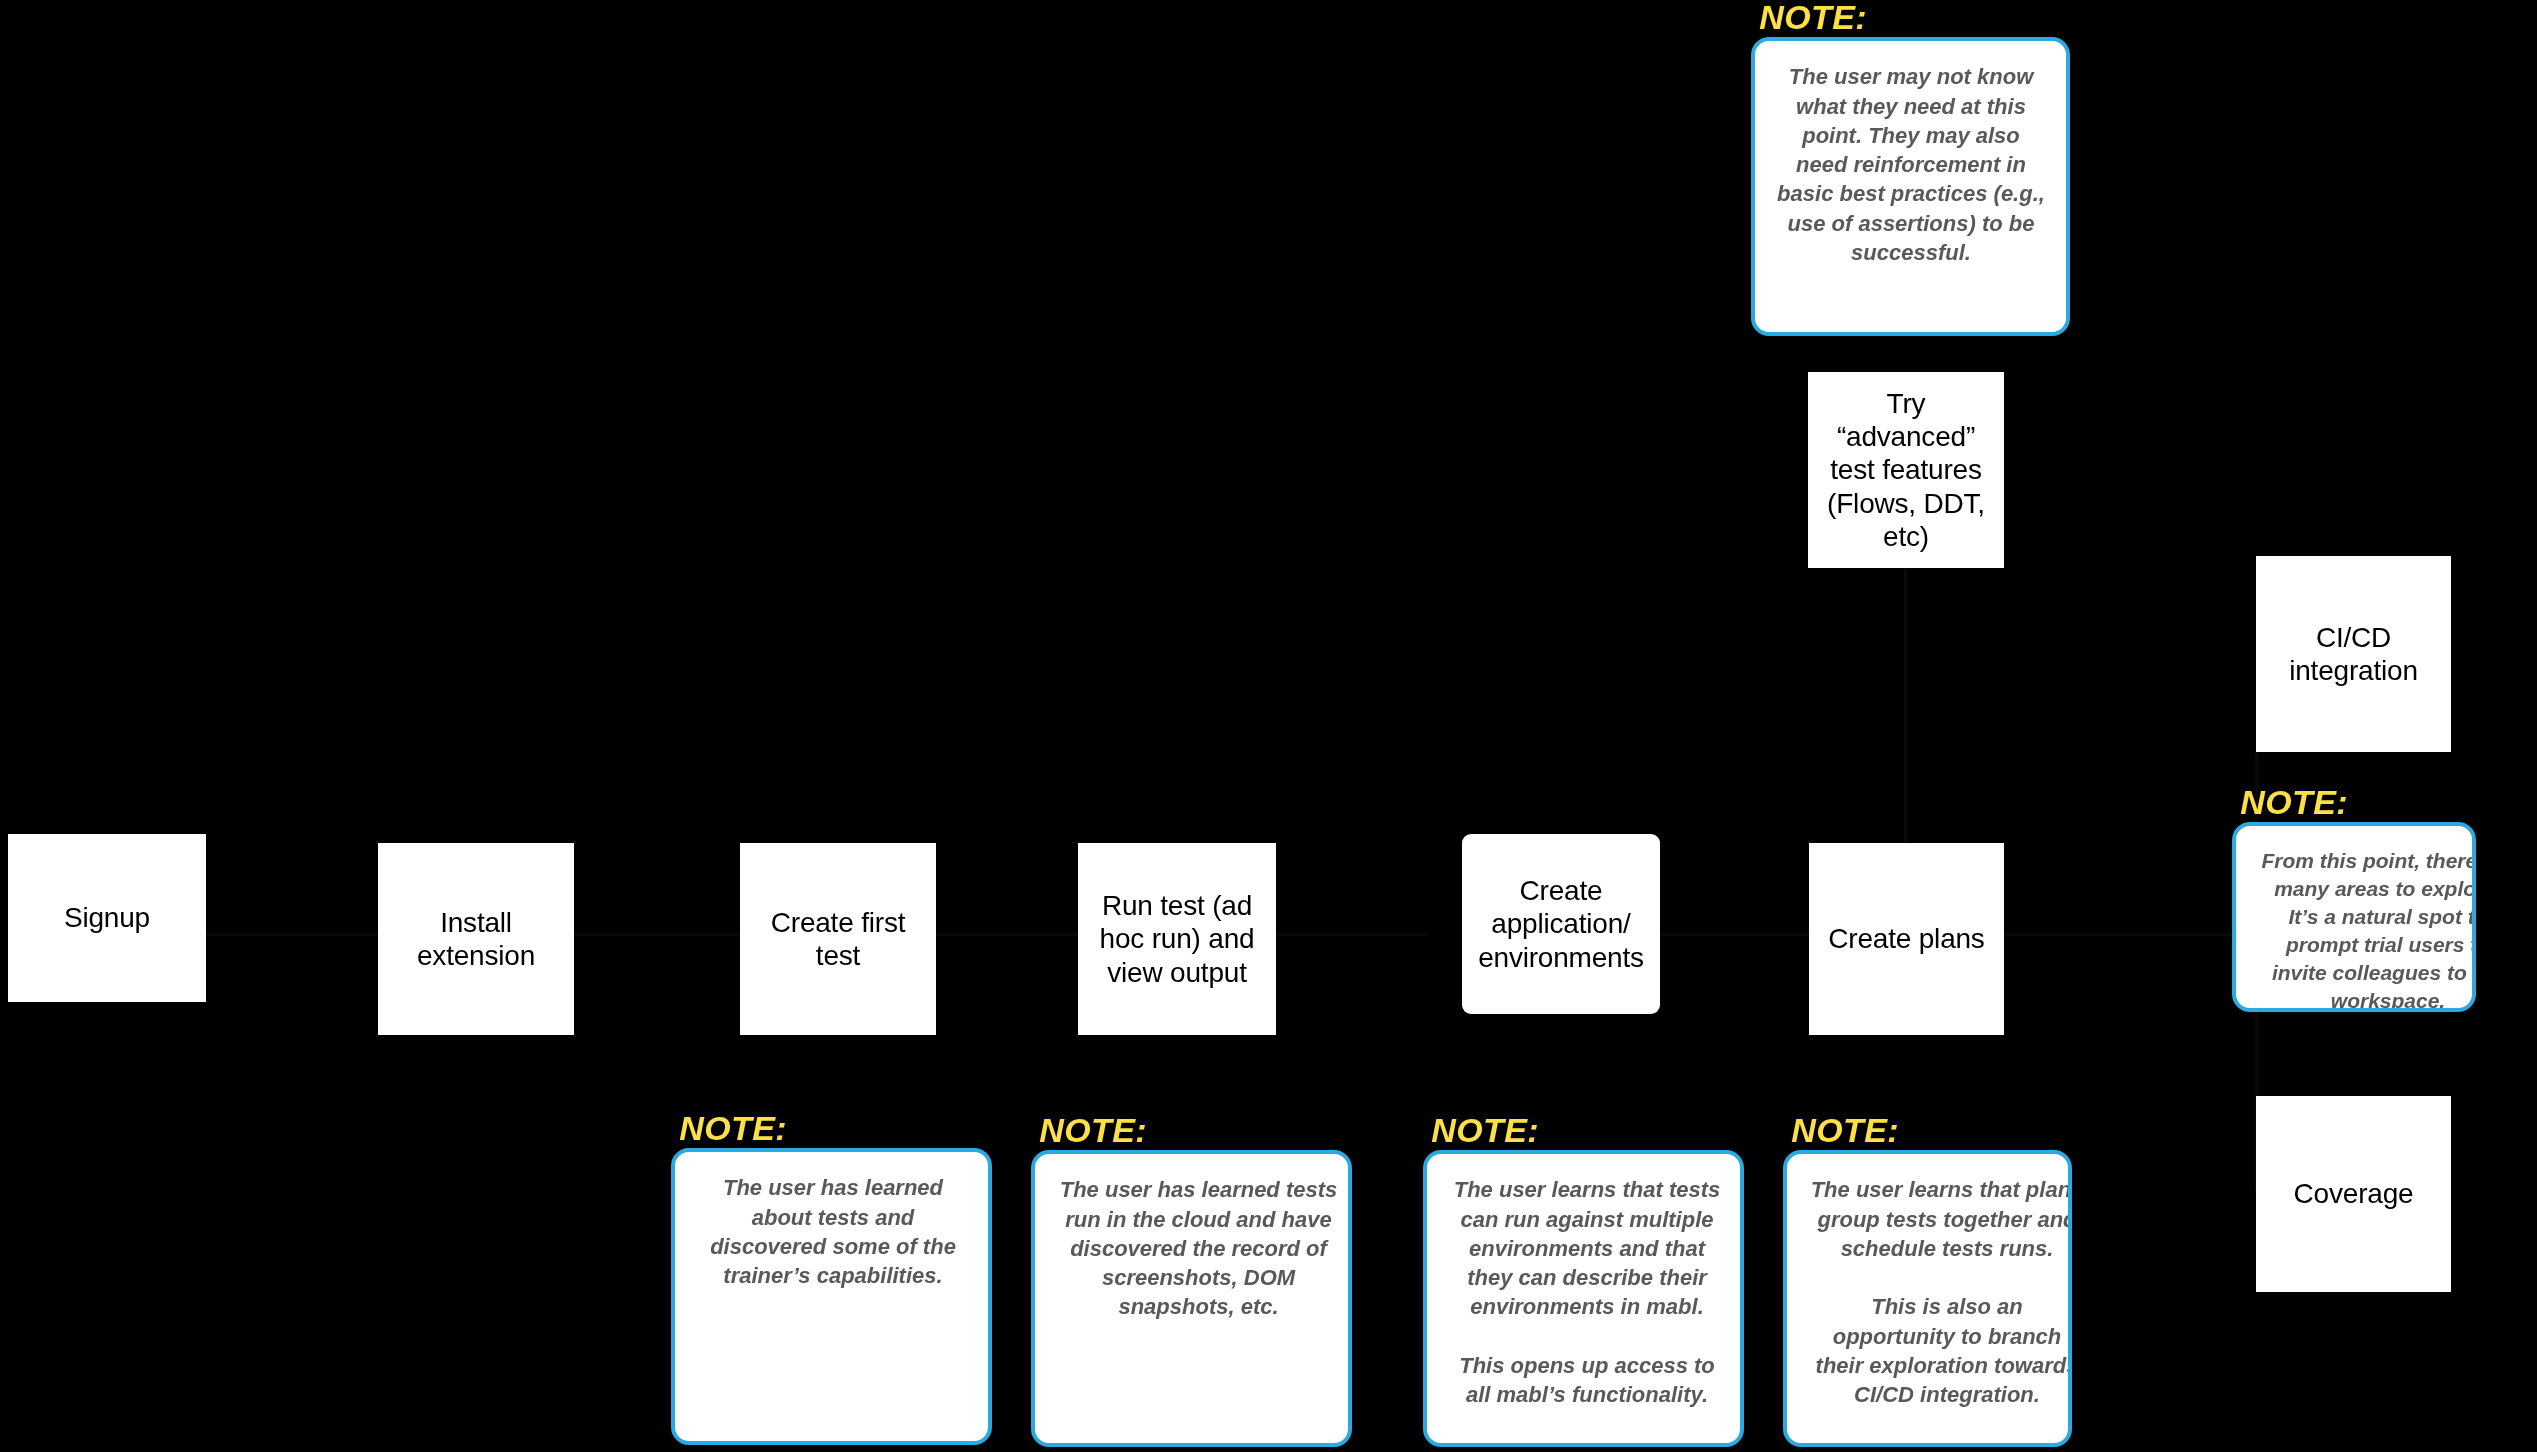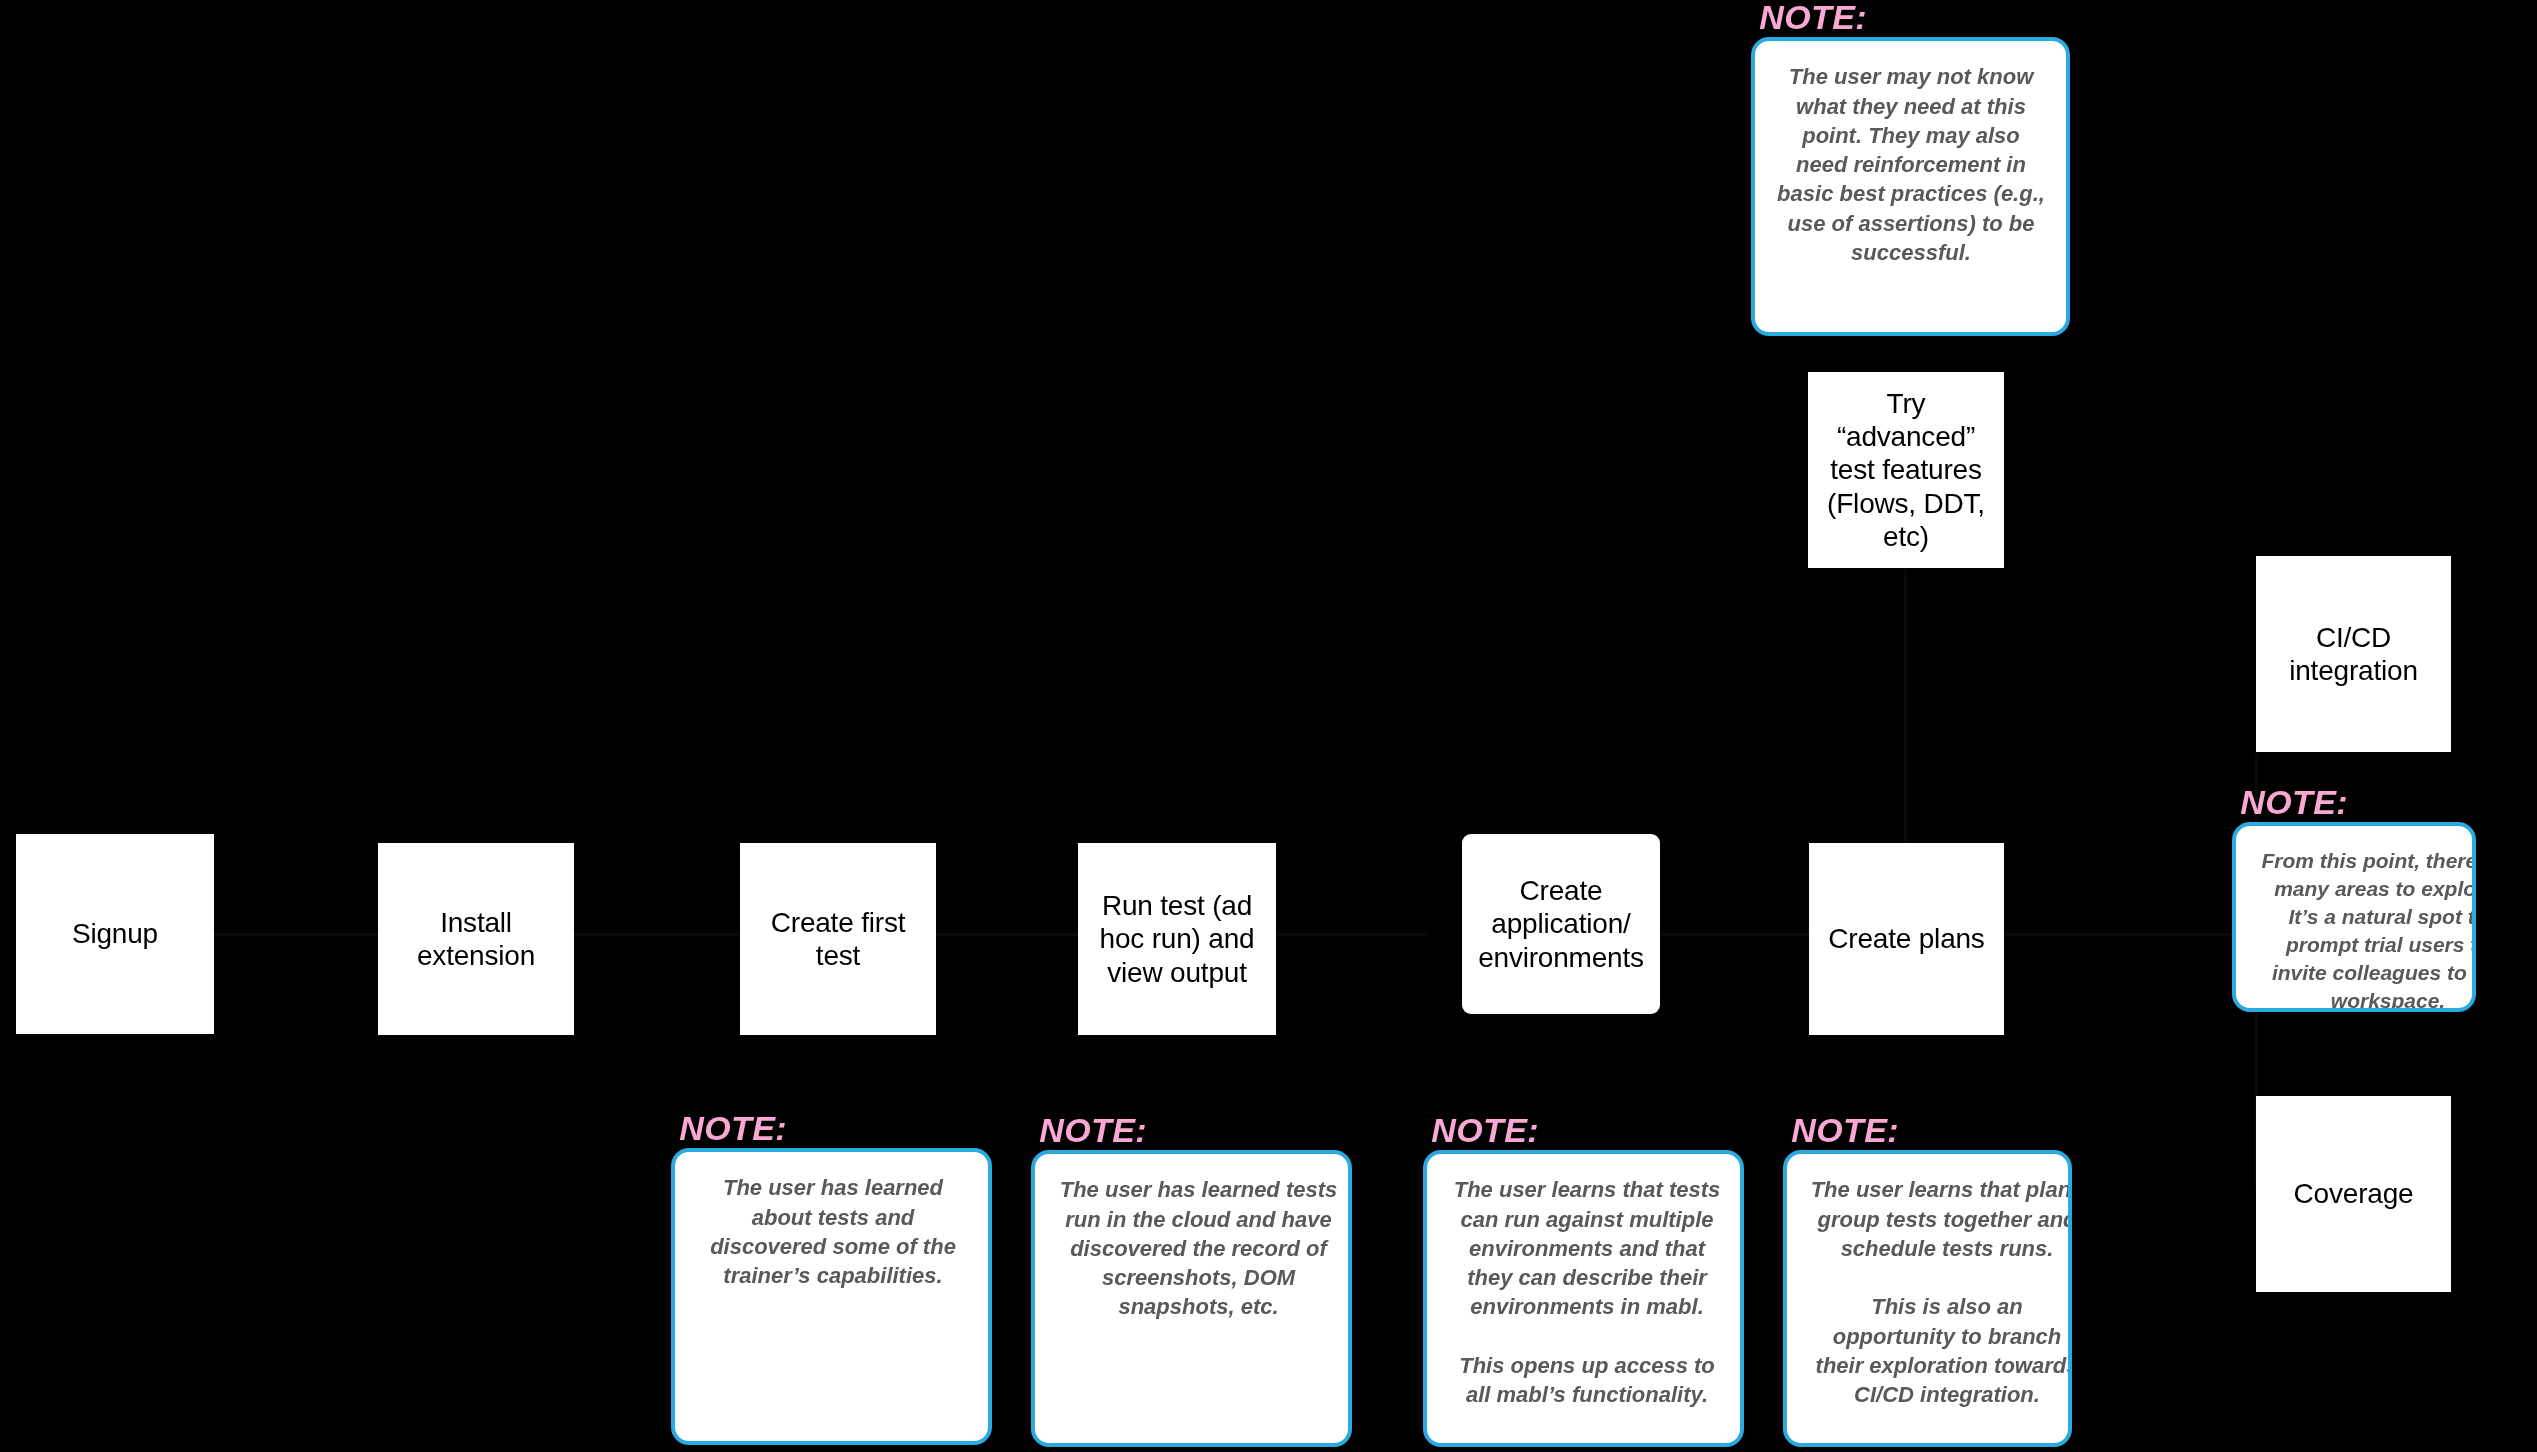--- a/index.html
+++ b/index.html
@@ -38,21 +38,21 @@
   .note-group {
     position: absolute;
   }
   .note-label {
     font-family: "Liberation Sans", sans-serif;
     font-style: italic;
     font-weight: bold;
     font-size: 34px;
     line-height: 1;
     letter-spacing: 0.4px;
-    color: #f9a8d4;
+    color: #fde047;
     margin: 0 0 3.3px 8.2px;
     user-select: none;
   }
   .note-card {
     background: #ffffff;
     border: 4.1px solid #29ABE2;
     border-radius: 18px;
     box-sizing: border-box;
     padding: 21px 21px 16.4px 21px;
     overflow: hidden;
@@ -83,21 +83,21 @@
   <div class="connector" style="left:198px;  top:933px; width:180px; height:3.3px;"></div>
   <div class="connector" style="left:573px;  top:933px; width:168px; height:3.3px;"></div>
   <div class="connector" style="left:935px; top:933px; width:143px; height:3.3px;"></div>
   <div class="connector" style="left:1276px; top:933px; width:151px; height:3.3px;"></div>
   <div class="connector" style="left:1628px; top:933px; width:182px; height:3.3px;"></div>
   <div class="connector" style="left:2004px; top:933px; width:252px; height:3.3px;"></div>
   <div class="connector" style="left:1904px; top:569px;  width:3.3px;   height:274px;"></div>
   <div class="connector" style="left:2255px; top:753px;  width:3.3px;   height:182px;"></div>
   <div class="connector" style="left:2255px; top:933px; width:3.3px;   height:258px;"></div>
 
-  <div class="node" style="left:16px; top:834px; width:198px; height:200px;">Signup</div>
+  <div class="node" style="left:8px; top:834px; width:198px; height:168px;">Signup</div>
 
   <div class="node" style="left:378px; top:843px; width:196px; height:192px;">Install
 extension</div>
 
   <div class="node" style="left:740px; top:843px; width:196px; height:192px;">Create first test</div>
 
   <div class="node" style="left:1078px; top:843px; width:198px; height:192px;">Run test (ad
 hoc run) and
 view output</div>
 

